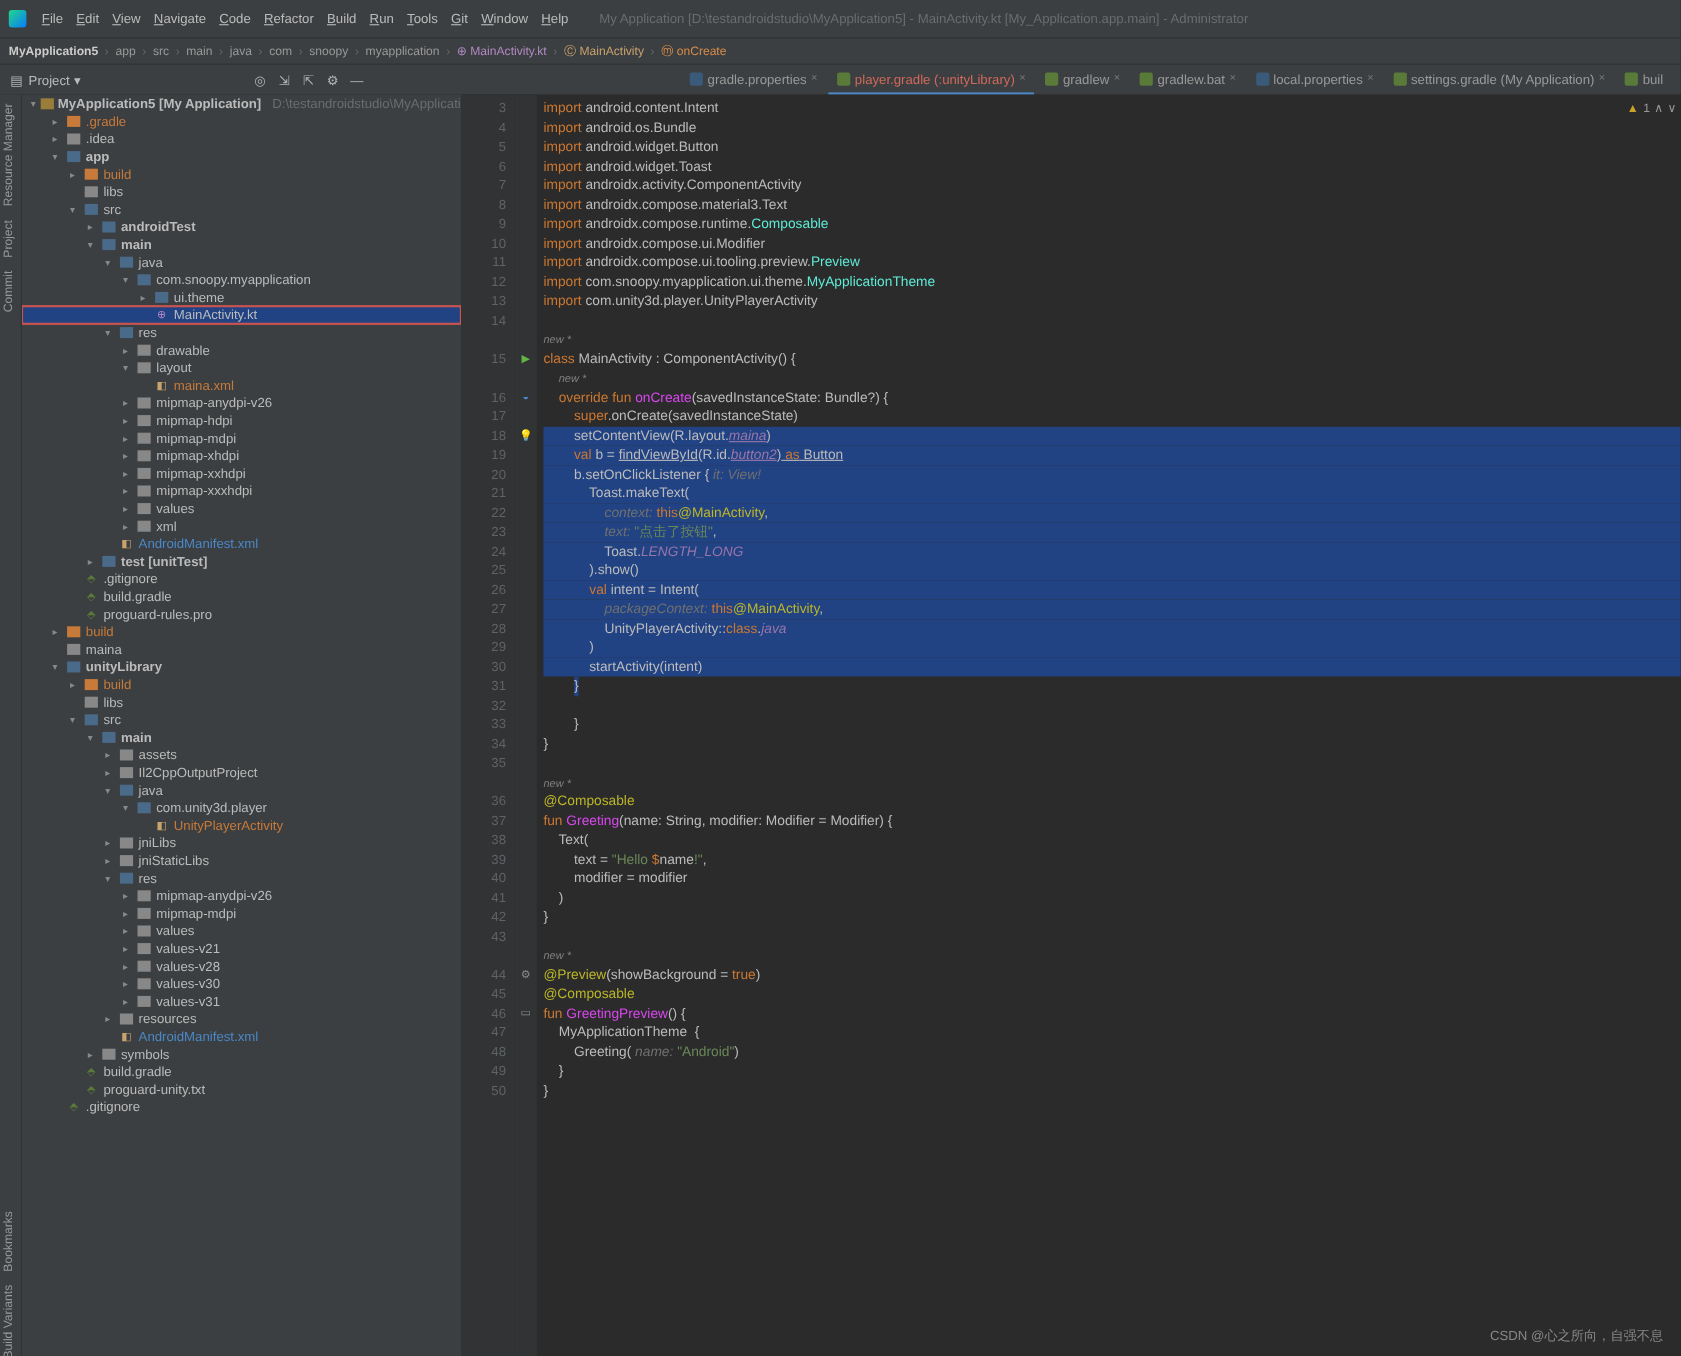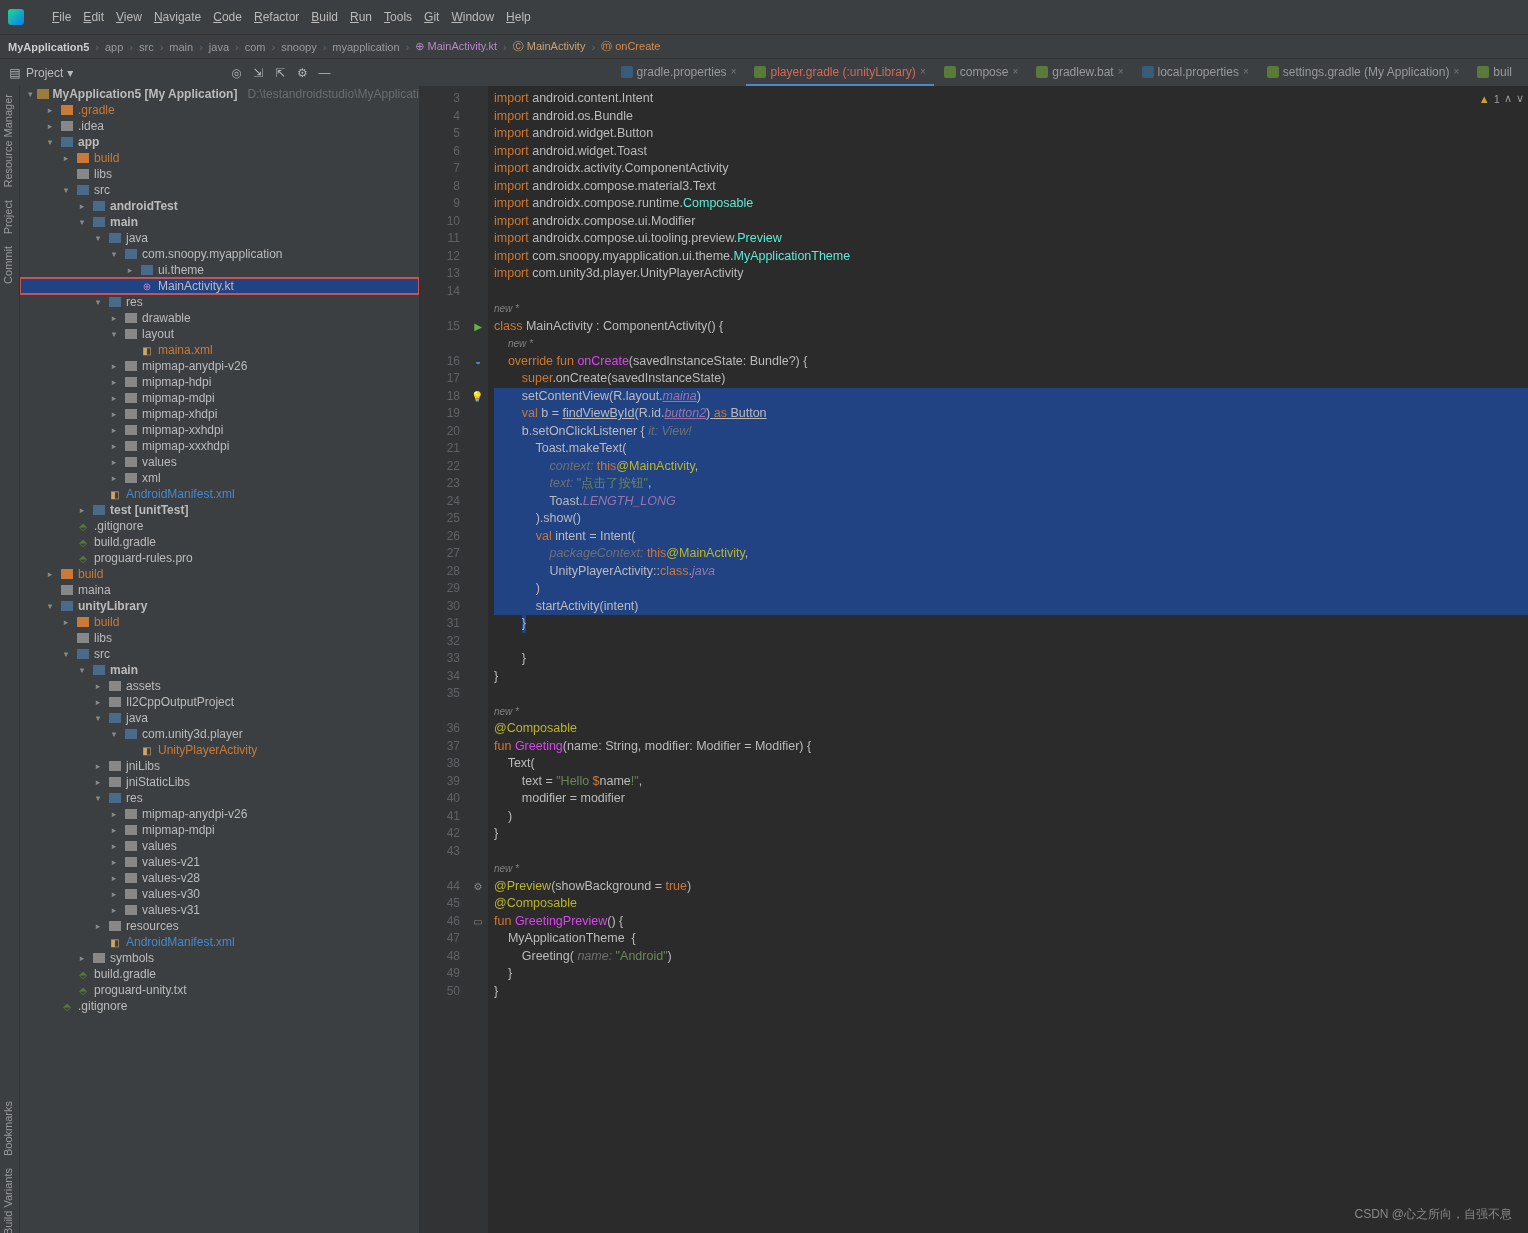--- a/index.html
+++ b/index.html
@@ -1,17 +1,17 @@
 <!DOCTYPE html>
 <html><head>
 <meta charset="utf-8">
 <style>
 * { margin:0; padding:0; box-sizing:border-box; font-family:"Segoe UI",Arial,sans-serif; }
 body { background:#2b2b2b; color:#bbb; font-size:12px; width:1528px; height:1233px; overflow:hidden; position:relative; }
-.menubar { height:24px; background:#3c3f41; display:flex; align-items:center; padding:17px 8px; gap:16px; }
+.menubar { height:24px; background:#3c3f41; display:flex; align-items:center; padding:17px 8px; gap:2px; }
 .menubar .logo { width:16px; height:16px; background:linear-gradient(135deg,#21d789,#087cfa); border-radius:3px; margin-right:6px; }
 .menubar .mitem { padding:2px 6px; color:#bbb; cursor:pointer; }
 .menubar .mitem u { text-decoration:underline; }
 .menubar .title { margin-left:20px; color:#6a6d6f; }
 .breadcrumb { height:24px; background:#3c3f41; border-top:1px solid #323232; display:flex; align-items:center; padding:0 8px; gap:4px; font-size:11px; }
 .breadcrumb .bc { color:#999; }
 .breadcrumb .sep::after { content:"›"; color:#666; margin:0 2px; }
 .breadcrumb .kfile { color:#b389c4; }
 .breadcrumb .kclass { color:#c9a26d; }
 .breadcrumb .kfun { color:#d98c4a; }
@@ -62,20 +62,21 @@
 .bulb { color:#ffcc00; }
 .errmk { position:absolute; right:4px; top:6px; display:flex; align-items:center; gap:4px; font-size:11px; color:#999; }
 .watermark { position:absolute; right:16px; bottom:10px; color:#888; font-size:12px; }
 </style>
 </head>
 <body>
 
 <div class="menubar">
   <span class="logo"></span>
   <div id="menu-items"><span class="mitem"><u>F</u>ile</span><span class="mitem"><u>E</u>dit</span><span class="mitem"><u>V</u>iew</span><span class="mitem"><u>N</u>avigate</span><span class="mitem"><u>C</u>ode</span><span class="mitem"><u>R</u>efactor</span><span class="mitem"><u>B</u>uild</span><span class="mitem"><u>R</u>un</span><span class="mitem"><u>T</u>ools</span><span class="mitem"><u>G</u>it</span><span class="mitem"><u>W</u>indow</span><span class="mitem"><u>H</u>elp</span></div>
+  <span class="title">My Application [D:\testandroidstudio\MyApplication5] - MainActivity.kt [My_Application.app.main] - Administrator</span>
 </div>
 
 <div class="breadcrumb">
   <div id="bc-items" style="display:flex;align-items:center;gap:4px;">
       <span class="bc" style="font-weight: bold; color: rgb(204, 204, 204);">MyApplication5</span>
       <span class="sep"></span>
       <span class="bc">app</span>
       <span class="sep"></span>
       <span class="bc">src</span>
       <span class="sep"></span>
@@ -115,21 +116,21 @@
         <span>gradle.properties</span>
         <span class="close">×</span>
       </div>
       <div class="tab active">
         <span class="gicon"></span>
         <span>player.gradle (:unityLibrary)</span>
         <span class="close">×</span>
       </div>
       <div class="tab">
         <span class="gicon"></span>
-        <span>compose</span>
+        <span>gradlew</span>
         <span class="close">×</span>
       </div>
       <div class="tab">
         <span class="gicon"></span>
         <span>gradlew.bat</span>
         <span class="close">×</span>
       </div>
       <div class="tab">
         <span class="picon"></span>
         <span>local.properties</span>

